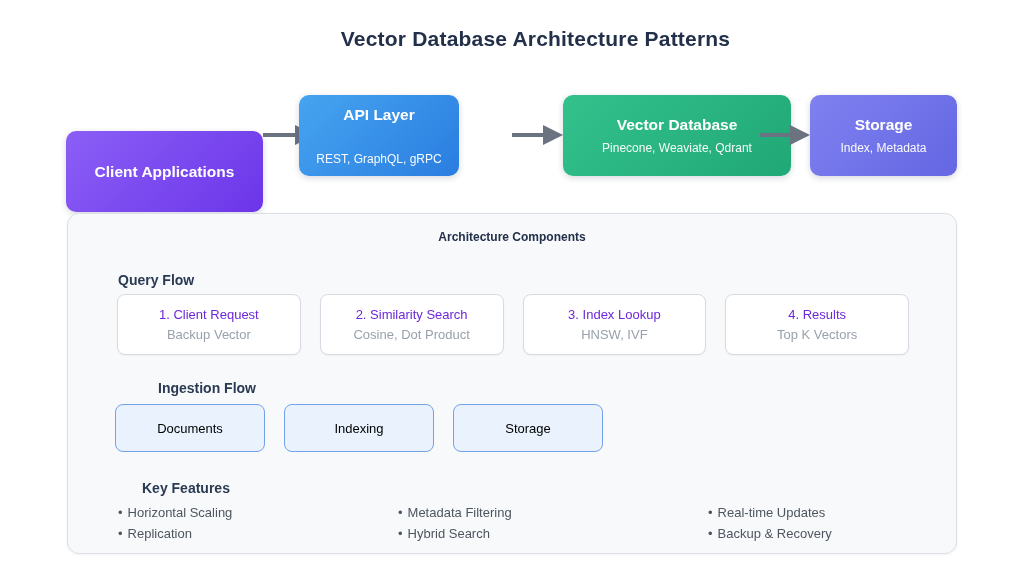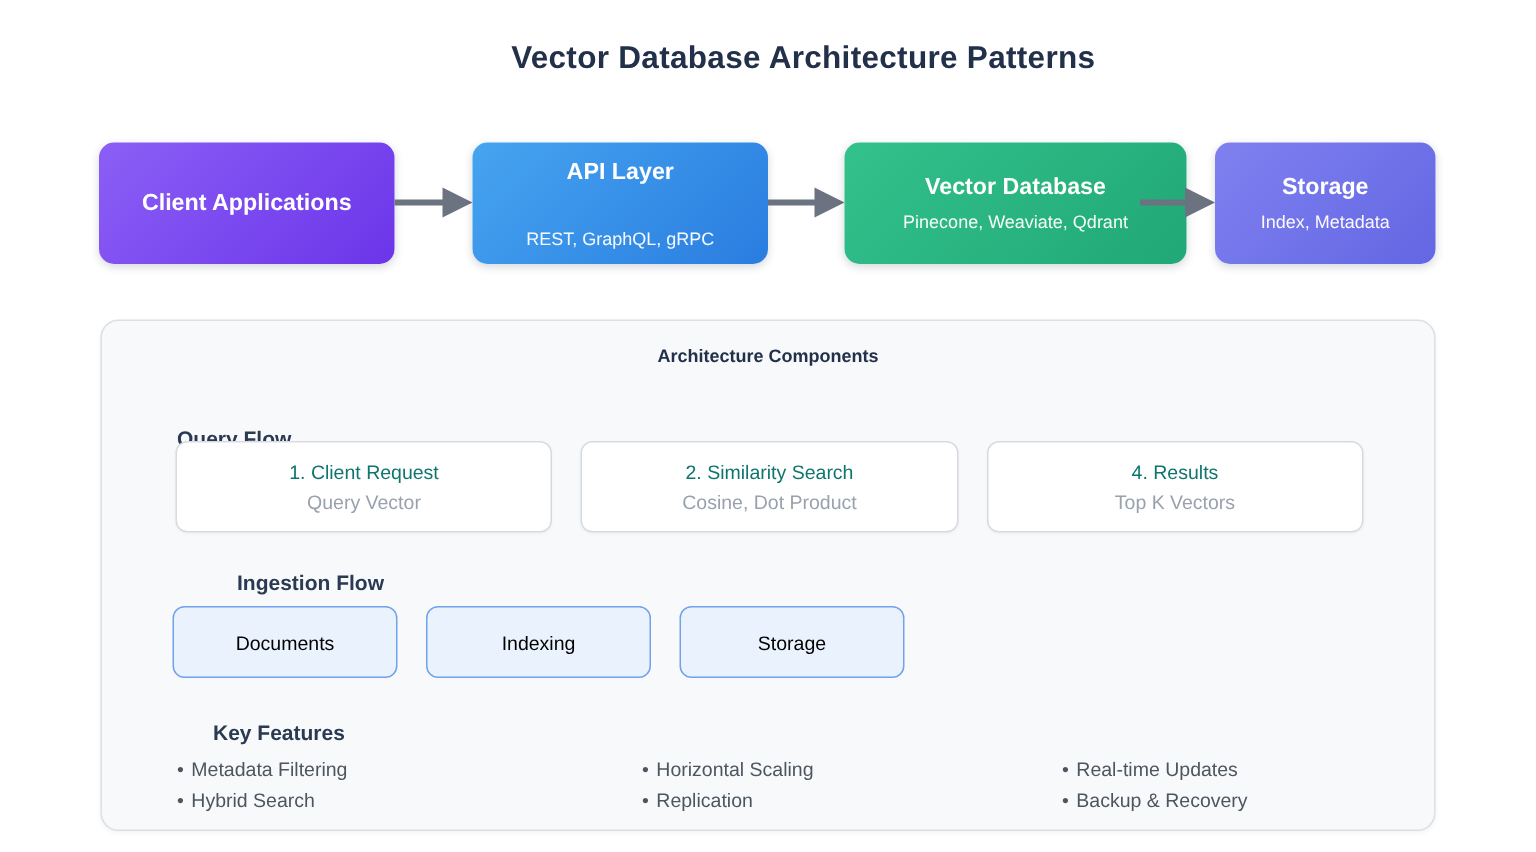--- a/index.html
+++ b/index.html
@@ -38,22 +38,22 @@
     align-items: center;
     justify-content: center;
     gap: 7px;
     color: #ffffff;
     text-align: center;
     box-shadow: 0 2px 6px rgba(30, 40, 70, 0.18);
   }
   .node-title { font-size: 15.5px; font-weight: bold; }
   .node-sub { font-size: 12px; color: rgba(255,255,255,0.96); }
 
-  .node-purple { left: 66px;  width: 197px; background: linear-gradient(135deg, #8b5ff6 0%, #6c35e9 100%); }
-  .node-blue   { left: 315px; width: 197px; background: linear-gradient(135deg, #46a4f0 0%, #2a7de0 100%); gap: 28px; }
+  .node-purple { left: 66px;  width: 197px; background: linear-gradient(135deg, #8b5ff6 0%, #6c35e9 100%); margin-top: 36px; }
+  .node-blue   { left: 299px; width: 160px; background: linear-gradient(135deg, #46a4f0 0%, #2a7de0 100%); gap: 28px; }
   .node-green  { left: 563px; width: 228px; background: linear-gradient(135deg, #33c18c 0%, #20a876 100%); }
   .node-indigo { left: 810px; width: 147px; background: linear-gradient(135deg, #7f81f0 0%, #6466e3 100%); }
 
   .arrow { position: absolute; top: 0; height: 81px; }
   .arrow-1 { left: 263px; width: 52px; }
   .arrow-2 { left: 512px; width: 51px; }
   .arrow-3 { left: 760px; width: 50px; }
   .arrow-line {
     position: absolute;
     left: 0; right: 16px; top: 38px; height: 4px;
@@ -86,21 +86,21 @@
     font-weight: bold;
     color: #22304a;
   }
   .section-heading {
     position: absolute;
     left: 50px;
     font-size: 14px;
     font-weight: bold;
     color: #2a3a52;
   }
-  .qf-heading  { top: 70px; }
+  .qf-heading  { top: 58px; }
   .ing-heading { top: 166px; padding-left: 40px; }
   .kf-heading  { top: 266px; margin-left: 24px; }
 
   
   .qf-row {
     position: absolute;
     left: 49px; top: 80px;
     width: 792px; height: 61px;
     display: flex;
     gap: 19px;
@@ -111,21 +111,21 @@
     border: 1px solid #d7dbe1;
     border-radius: 8px;
     box-shadow: 0 1px 2px rgba(0,0,0,0.04);
     display: flex;
     flex-direction: column;
     align-items: center;
     justify-content: center;
     gap: 5px;
     text-align: center;
   }
-  .qf-card-title { font-size: 13px; color: #0f766e; }
+  .qf-card-title { font-size: 13px; color: #6d28d9; }
   .qf-card-sub   { font-size: 13px; color: #99a1ac; }
 
   
   .ing-row {
     position: absolute;
     left: 47px; top: 190px;
     height: 48px;
     display: flex;
     gap: 19px;
   }
@@ -207,51 +207,55 @@
 
   <section class="panel">
 
     <h2 class="panel-title">Architecture Components</h2>
 
     <h3 class="section-heading qf-heading">Query Flow</h3>
 
     <div class="qf-row">
       <div class="qf-card">
         <div class="qf-card-title">1. Client Request</div>
-        <div class="qf-card-sub">Query Vector</div>
+        <div class="qf-card-sub">Backup Vector</div>
       </div>
       <div class="qf-card">
         <div class="qf-card-title">2. Similarity Search</div>
         <div class="qf-card-sub">Cosine, Dot Product</div>
+      </div>
+      <div class="qf-card">
+        <div class="qf-card-title">3. Index Lookup</div>
+        <div class="qf-card-sub">HNSW, IVF</div>
       </div>
       <div class="qf-card">
         <div class="qf-card-title">4. Results</div>
         <div class="qf-card-sub">Top K Vectors</div>
       </div>
     </div>
 
     <h3 class="section-heading ing-heading">Ingestion Flow</h3>
 
     <div class="ing-row">
       <div class="ing-card">Documents</div>
       <div class="ing-card">Indexing</div>
       <div class="ing-card">Storage</div>
     </div>
 
     <h3 class="section-heading kf-heading">Key Features</h3>
 
     <div class="kf-cols">
+      <div class="kf-col kf-col-1">
+        <div class="kf-item"><span class="kf-bullet">•</span><span>Horizontal Scaling</span></div>
+        <div class="kf-item"><span class="kf-bullet">•</span><span>Replication</span></div>
+      </div>
       <div class="kf-col kf-col-2">
         <div class="kf-item"><span class="kf-bullet">•</span><span>Metadata Filtering</span></div>
         <div class="kf-item"><span class="kf-bullet">•</span><span>Hybrid Search</span></div>
       </div>
-      <div class="kf-col kf-col-1">
-        <div class="kf-item"><span class="kf-bullet">•</span><span>Horizontal Scaling</span></div>
-        <div class="kf-item"><span class="kf-bullet">•</span><span>Replication</span></div>
-      </div>
       <div class="kf-col kf-col-3">
         <div class="kf-item"><span class="kf-bullet">•</span><span>Real-time Updates</span></div>
         <div class="kf-item"><span class="kf-bullet">•</span><span>Backup &amp; Recovery</span></div>
       </div>
     </div>
 
   </section>
 
 </div>
 

